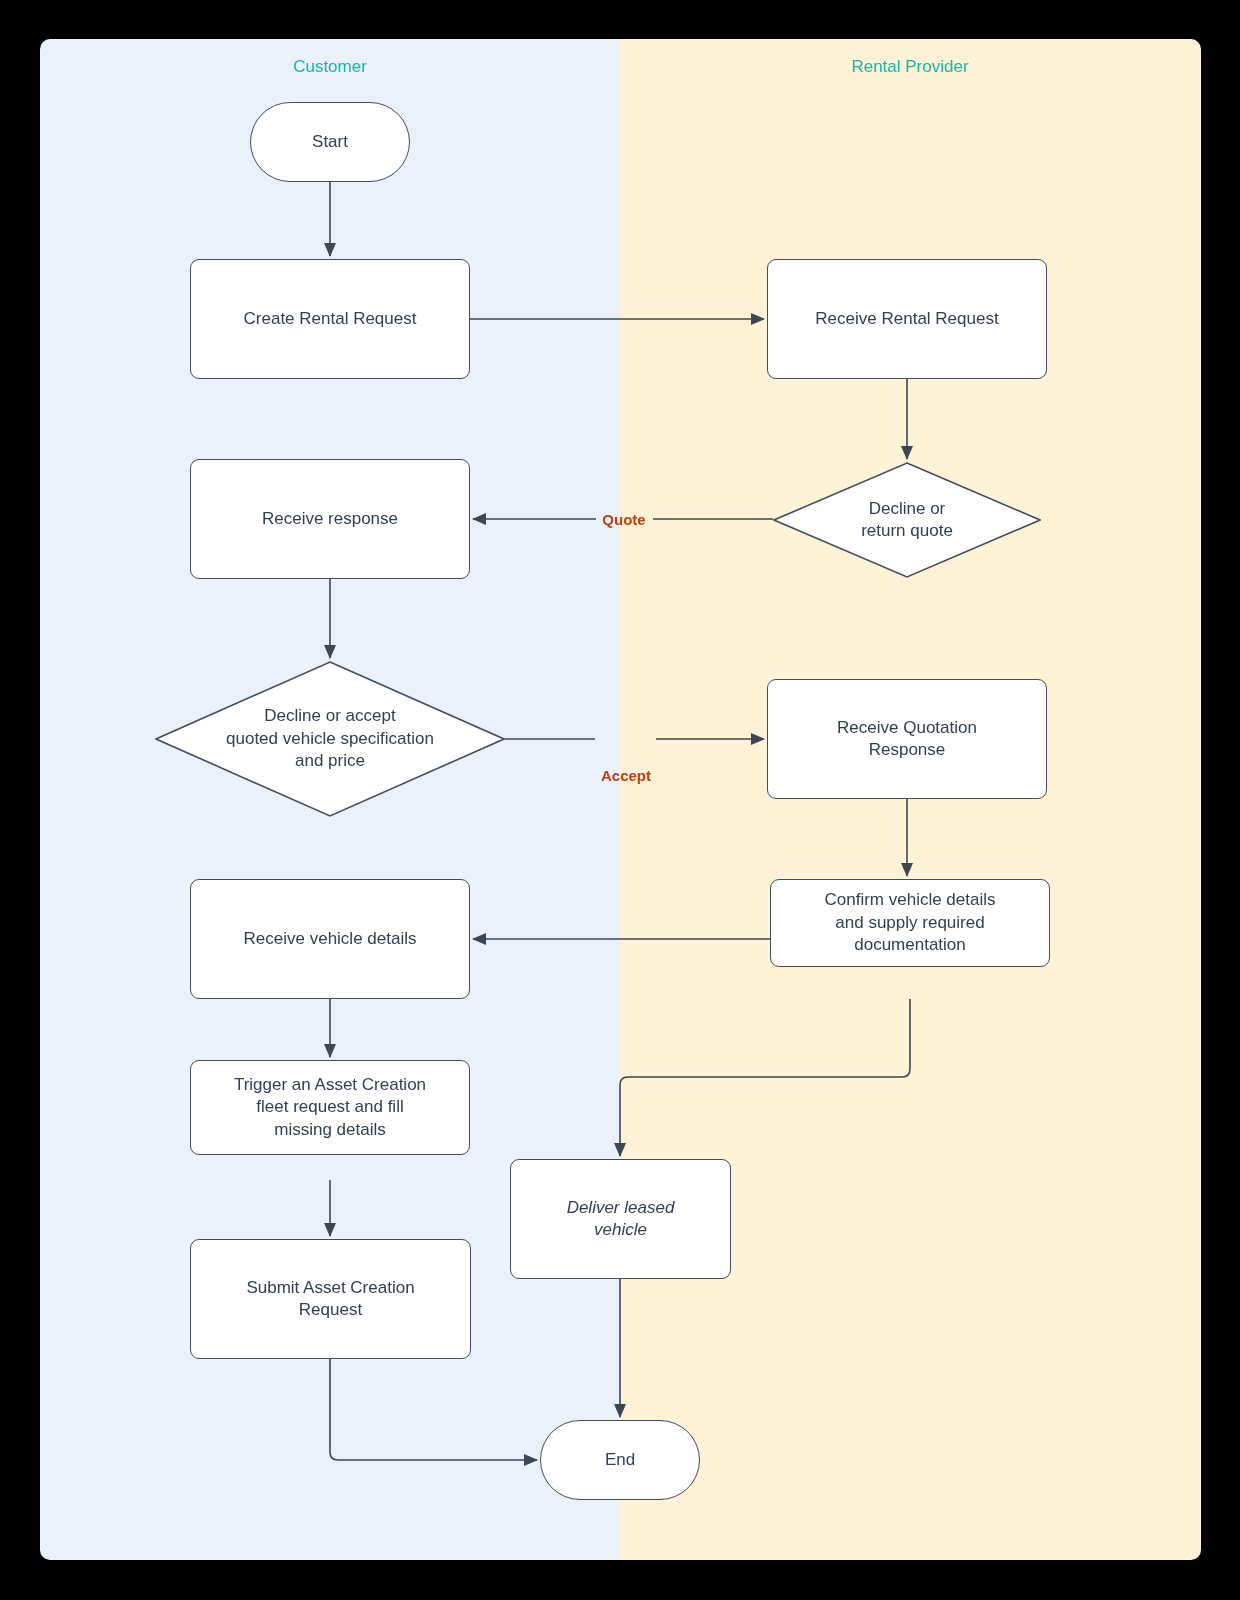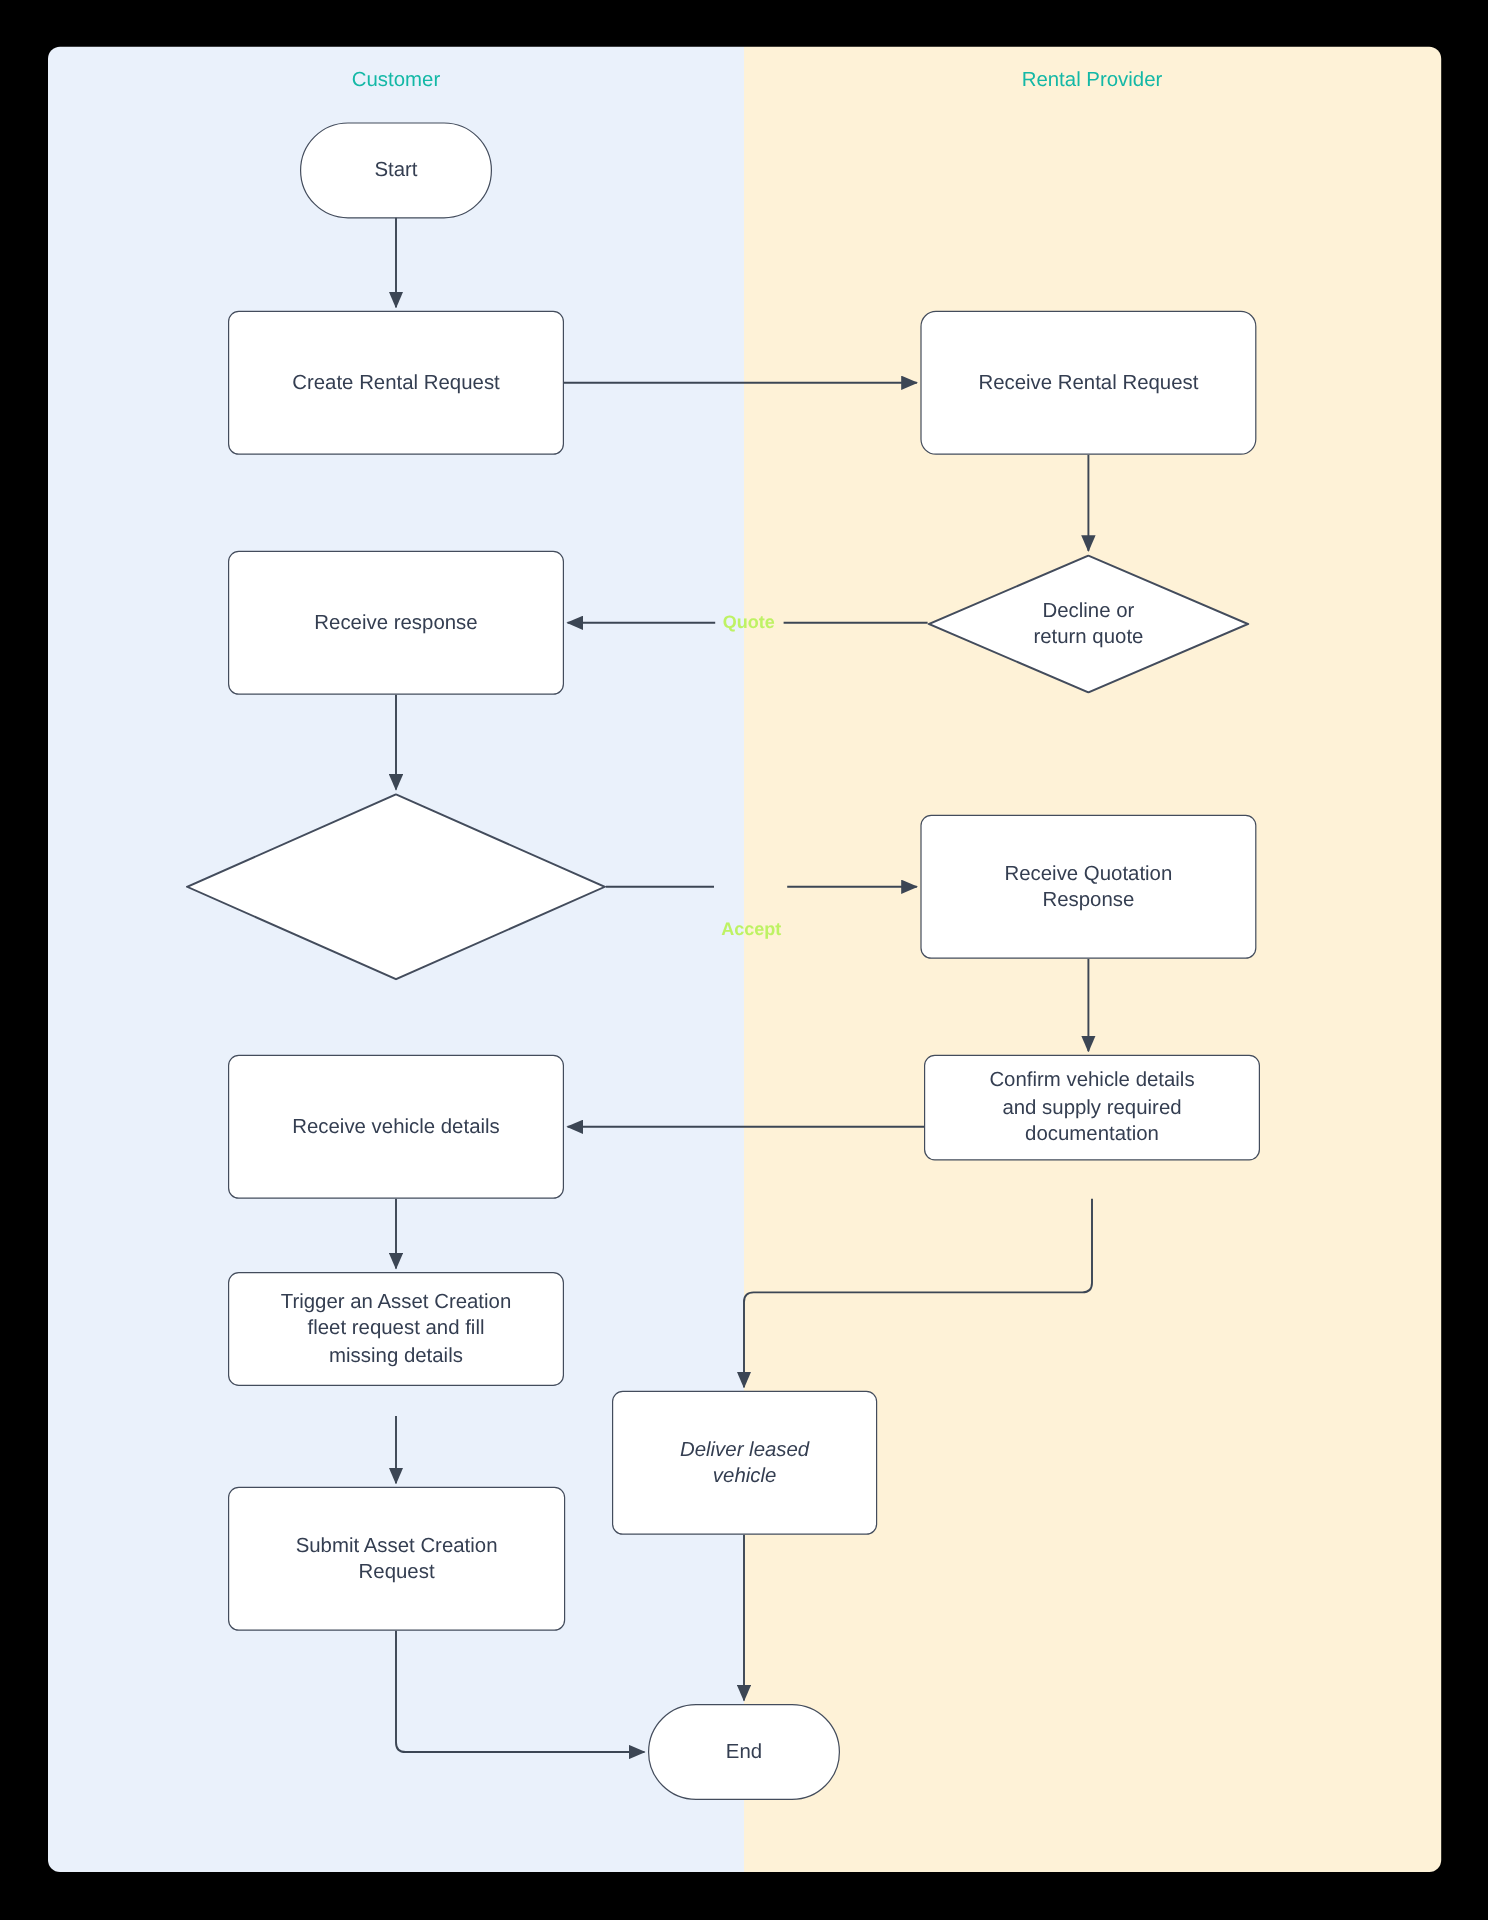--- a/index.html
+++ b/index.html
@@ -26,21 +26,21 @@
     background:#ffffff;border:1.6px solid #434c5c;border-radius:9px;
   }
   .stadium{
     background:#ffffff;border:1.6px solid #434c5c;border-radius:40px;
   }
   .diamond{background:transparent;border:none;}
   .diamond svg{position:absolute;left:0;top:0;width:100%;height:100%;}
   .node-label{white-space:pre-line;position:relative;z-index:2;padding:0 6px;}
   .edge-label{
     position:absolute;transform:translate(-50%,-50%);
-    font-size:15px;font-weight:bold;color:#bef264;white-space:nowrap;
+    font-size:15px;font-weight:bold;color:#c2410c;white-space:nowrap;
   }
 </style>
 </head>
 <body>
 
 <div class="lane lane-customer"></div>
 <div class="lane lane-provider"></div>
 
 <div class="lane-title" style="left:330px;">Customer</div>
 <div class="lane-title" style="left:910px;">Rental Provider</div>
@@ -74,40 +74,43 @@
 <span class="edge-label" style="left:626px;top:739px;margin-top:36px;">Accept</span>
 
 <div class="node stadium" style="left:250px;top:102px;width:160px;height:80px;">
   <span class="node-label">Start</span>
 </div>
 
 <div class="node proc" style="left:190px;top:259px;width:280px;height:120px;">
   <span class="node-label">Create Rental Request</span>
 </div>
 
-<div class="node proc" style="left:767px;top:259px;width:280px;height:120px;border-radius:13px;">
+<div class="node proc" style="left:767px;top:259px;width:280px;height:120px;">
   <span class="node-label">Receive Rental Request</span>
 </div>
 
 <div class="node diamond" style="left:773px;top:462px;width:268px;height:116px;">
   <svg viewBox="0 0 268 116" preserveAspectRatio="none">
     <polygon points="134,1 267,58 134,115 1,58" fill="#ffffff" stroke="#434c5c" stroke-width="1.6" vector-effect="non-scaling-stroke"></polygon>
   </svg>
   <span class="node-label">Decline or
 return quote</span>
 </div>
 
 <div class="node proc" style="left:190px;top:459px;width:280px;height:120px;">
   <span class="node-label">Receive response</span>
 </div>
 
 <div class="node diamond" style="left:155px;top:661px;width:350px;height:156px;">
   <svg viewBox="0 0 350 156" preserveAspectRatio="none">
     <polygon points="175,1 349,78 175,155 1,78" fill="#ffffff" stroke="#434c5c" stroke-width="1.6" vector-effect="non-scaling-stroke"></polygon>
   </svg>
+  <span class="node-label">Decline or accept
+quoted vehicle specification
+and price</span>
 </div>
 
 <div class="node proc" style="left:767px;top:679px;width:280px;height:120px;justify-content:center;">
   <span class="node-label">Receive Quotation
 Response</span>
 </div>
 
 <div class="node proc" style="left:770px;top:879px;width:280px;height:88px;">
   <span class="node-label">Confirm vehicle details
 and supply required

